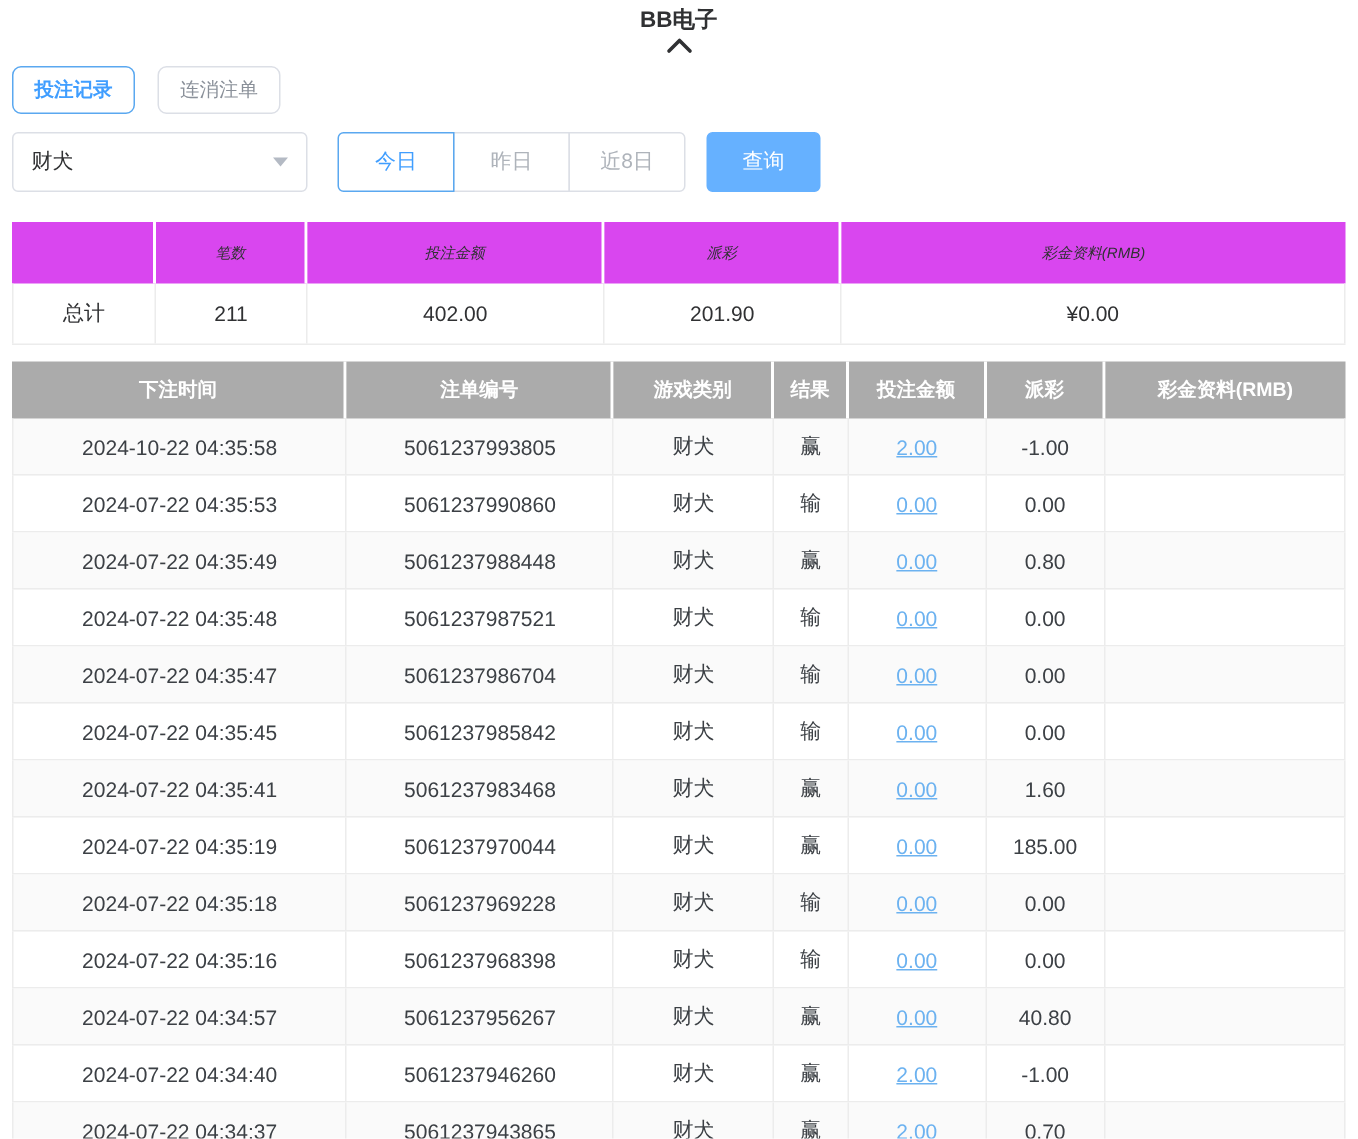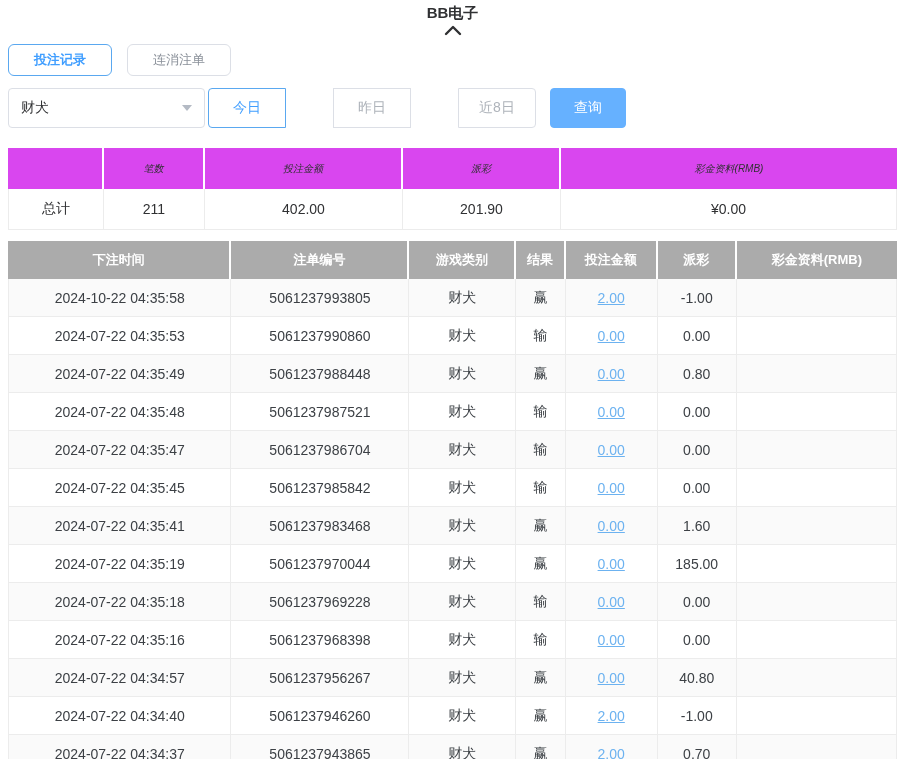--- a/index.html
+++ b/index.html
@@ -15,21 +15,21 @@
   .panel-header {
     display: flex; justify-content: space-between; align-items: center;
     padding-top: 4px; height: 26px; flex-direction: column;
   }
   .panel-title { font-size: 15px; font-weight: bold; color: #303133; }
   .collapse-btn { width: 22px; height: 22px; display: flex; align-items: center; justify-content: center; cursor: pointer; background: none; border: none; }
 
   
   .tabs { display: flex; gap: 15px; margin-top: 18px; }
   .tab {
-    height: 32px; padding: 0 25px; border-radius: 6px;
+    height: 32px; padding: 0 14px; border-radius: 6px;
     border: 1px solid #dcdfe6; background: #fff; color: #8a9099;
     font-size: 13px; display: flex; align-items: center; cursor: pointer;
     font-family: "Liberation Sans", sans-serif;
   }
   .tab.active { border-color: #5aa8f0; color: #409eff; font-weight: bold; }
 
   
   .controls { display: flex; align-items: center; margin-top: 12px; height: 40px; }
   .select-box {
     width: 197px; height: 40px; border: 1px solid #dcdfe6; border-radius: 4px;
@@ -40,21 +40,21 @@
   .caret-down {
     width: 0; height: 0; border-left: 5px solid transparent;
     border-right: 5px solid transparent; border-top: 6px solid #b4bac4;
   }
   .date-box {
     margin-left: 11px; width: 230px; height: 40px; border: 1px solid #dcdfe6;
     border-radius: 4px; display: flex; align-items: center; padding: 0 10px;
     cursor: pointer; background: #fff;
   }
   .date-value { font-size: 14px; color: #303133; margin-left: 8px; white-space: nowrap; }
-  .btn-group { display: flex; margin-left: 3px; gap: 48px; }
+  .btn-group { display: flex; margin-left: 20px; }
   .btn-group .qbtn {
     width: 78px; height: 40px; background: #fff; border: 1px solid #dcdfe6;
     color: #aeb3ba; font-size: 14px; cursor: pointer;
     font-family: "Liberation Sans", sans-serif;
     margin-left: -1px;
   }
   .btn-group .qbtn:first-child { border-radius: 4px 0 0 4px; margin-left: 0; }
   .btn-group .qbtn:last-child { border-radius: 0 4px 4px 0; }
   .btn-group .qbtn.active { border-color: #5aa8f0; color: #409eff; position: relative; z-index: 1; }
   .search-btn {

